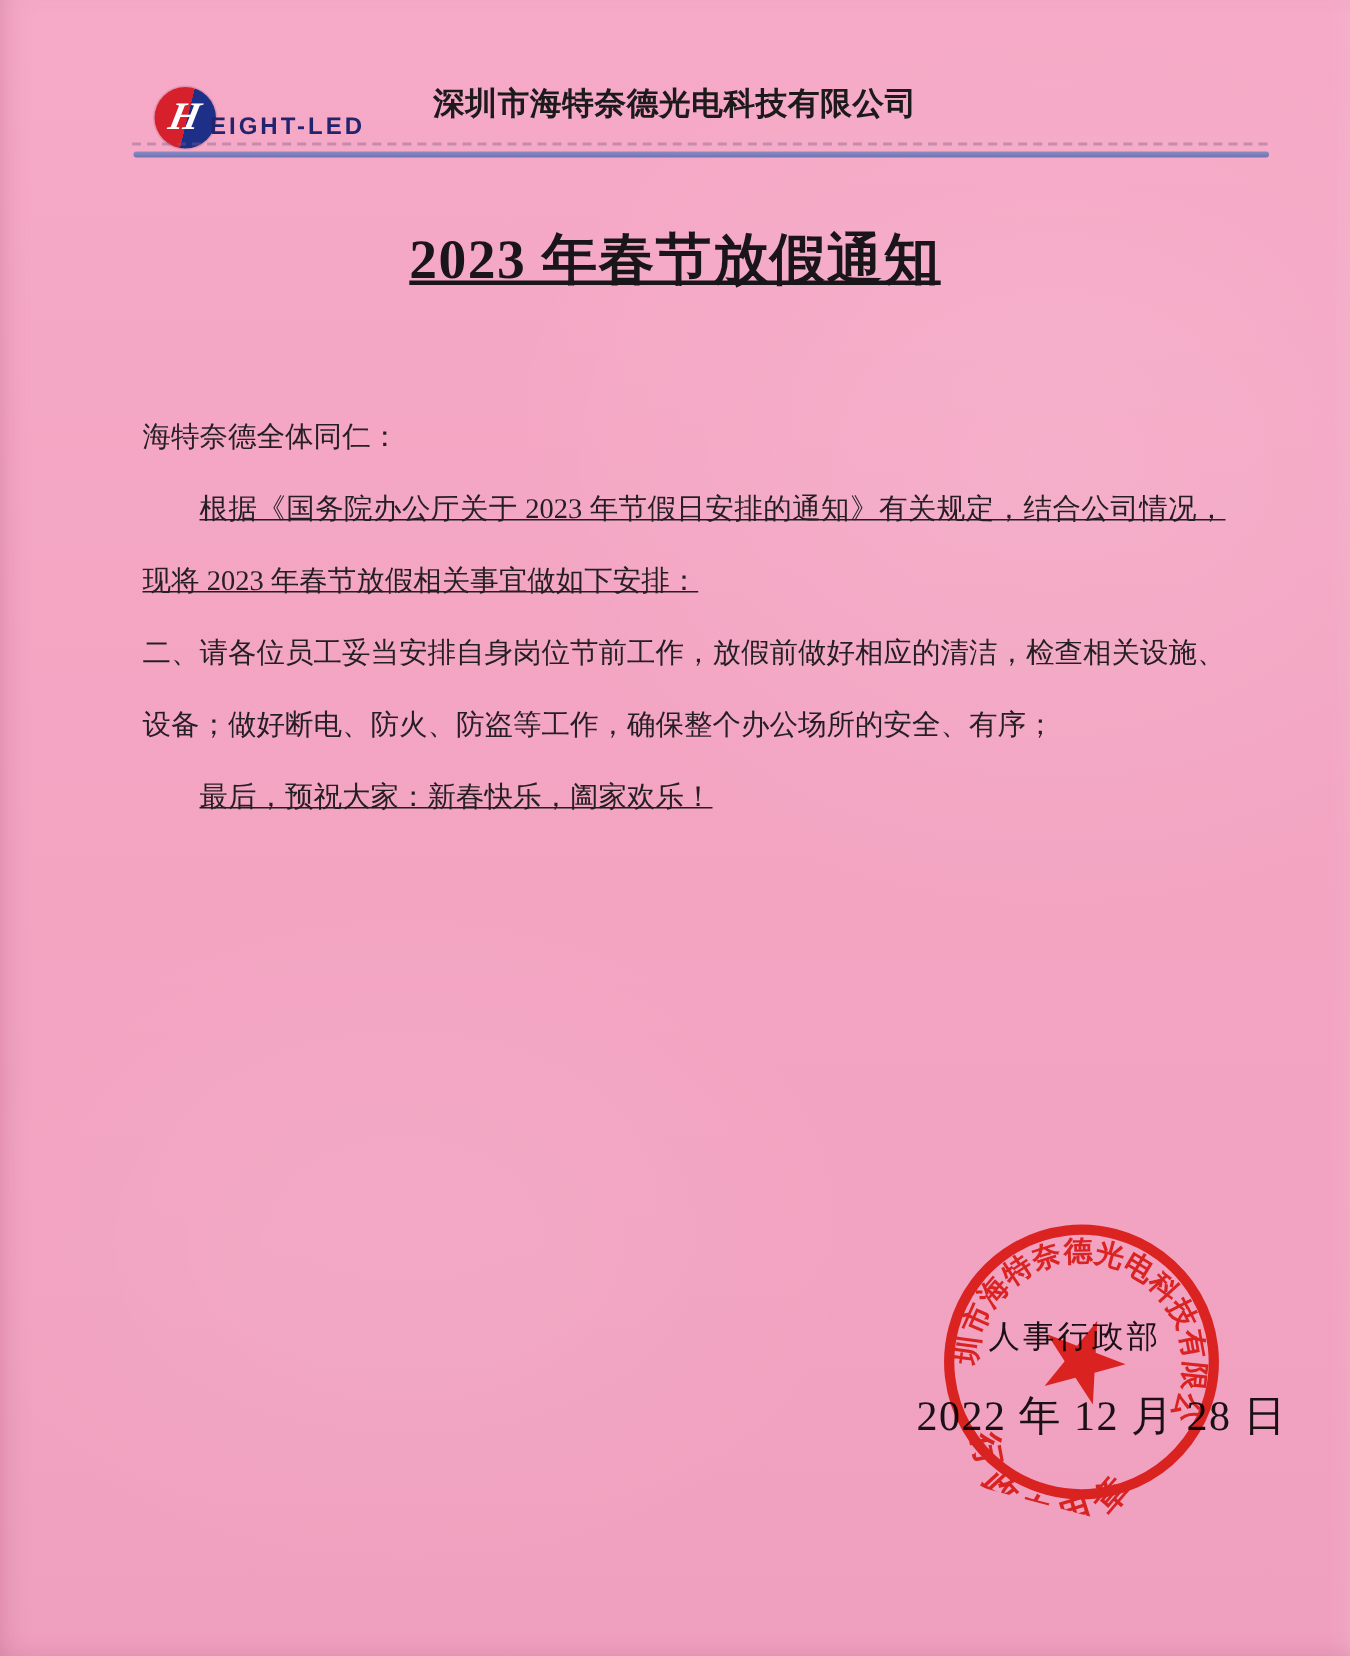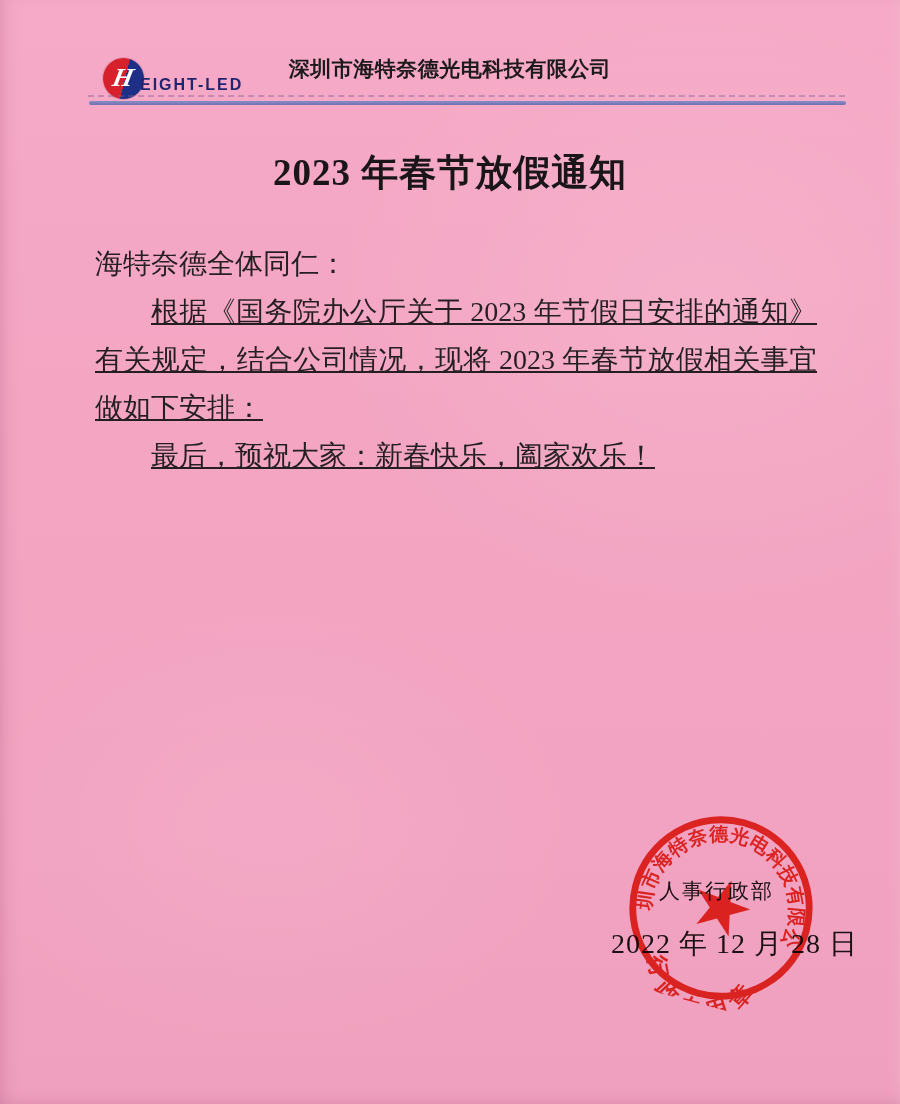--- a/index.html
+++ b/index.html
@@ -44,26 +44,26 @@
     position:absolute;left:88px;width:757px;top:95px;height:0;
     border-top:2px dashed rgba(125,95,140,.40);
   }
   .rule-solid{
     position:absolute;left:89px;width:757px;top:101px;height:4px;
     background:linear-gradient(180deg,#8a8cc4,#6f72b2);border-radius:2px;
   }
   
   .title{
     position:absolute;left:0;width:900px;top:148px;text-align:center;
-    font-size:37px;font-weight:bold;color:#191518;letter-spacing:1px;
+    font-size:37px;font-weight:bold;color:#191518;letter-spacing:1px;text-decoration:underline;
   }
   
   .body-text{
-    position:absolute;left:95px;top:240px;width:722px;
-    font-size:28px;line-height:48px;color:#251f23;
+    position:absolute;left:95px;top:268px;width:722px;
+    font-size:19px;line-height:48px;color:#251f23;
     text-align:justify;text-justify:inter-character;
   }
   .body-text p{margin:0;padding:0;}
   .indent{text-indent:2em;text-decoration:underline;}
   .body-text b{font-weight:bold;}
   
   .sig-dept{
     position:absolute;left:659px;top:877px;font-size:21px;color:#1c1a1a;
     letter-spacing:2px;mix-blend-mode:multiply;
   }
@@ -90,20 +90,21 @@
   </div>
   <div class="company-header">深圳市海特奈德光电科技有限公司</div>
   <div class="rule-dashed"></div>
   <div class="rule-solid"></div>
 
   <div class="title">2023 年春节放假通知</div>
 
   <div class="body-text">
     <p>海特奈德全体同仁：</p>
     <p class="indent">根据《国务院办公厅关于 2023 年节假日安排的通知》有关规定，结合公司情况，现将 2023 年春节放假相关事宜做如下安排：</p>
+    <p>二、请各位员工妥当安排自身岗位节前工作，放假前做好相应的清洁，检查相关设施、设备；做好断电、防火、防盗等工作，确保整个办公场所的安全、有序；</p>
     <p class="indent">最后，预祝大家：新春快乐，阖家欢乐！</p>
   </div>
 
   <div class="seal">
     <svg viewBox="0 0 200 200">
       <circle cx="100" cy="100" r="90" fill="none" stroke="#e5271c" stroke-width="7"></circle>
       <path id="sealArcTop" d="M 34.2 128.8 A 71 71 0 1 1 165.8 128.8" fill="none"></path>
       <path id="sealArcBottom" d="M 50.6 128.5 A 57 57 0 1 0 149.4 128.5" fill="none"></path>
       <text font-size="19.5" font-weight="bold" fill="#e5271c" letter-spacing="0.5" font-family="Liberation Serif, serif">
         <textPath href="#sealArcTop" xlink:href="#sealArcTop" startOffset="50%" text-anchor="middle">深圳市海特奈德光电科技有限公司</textPath>

